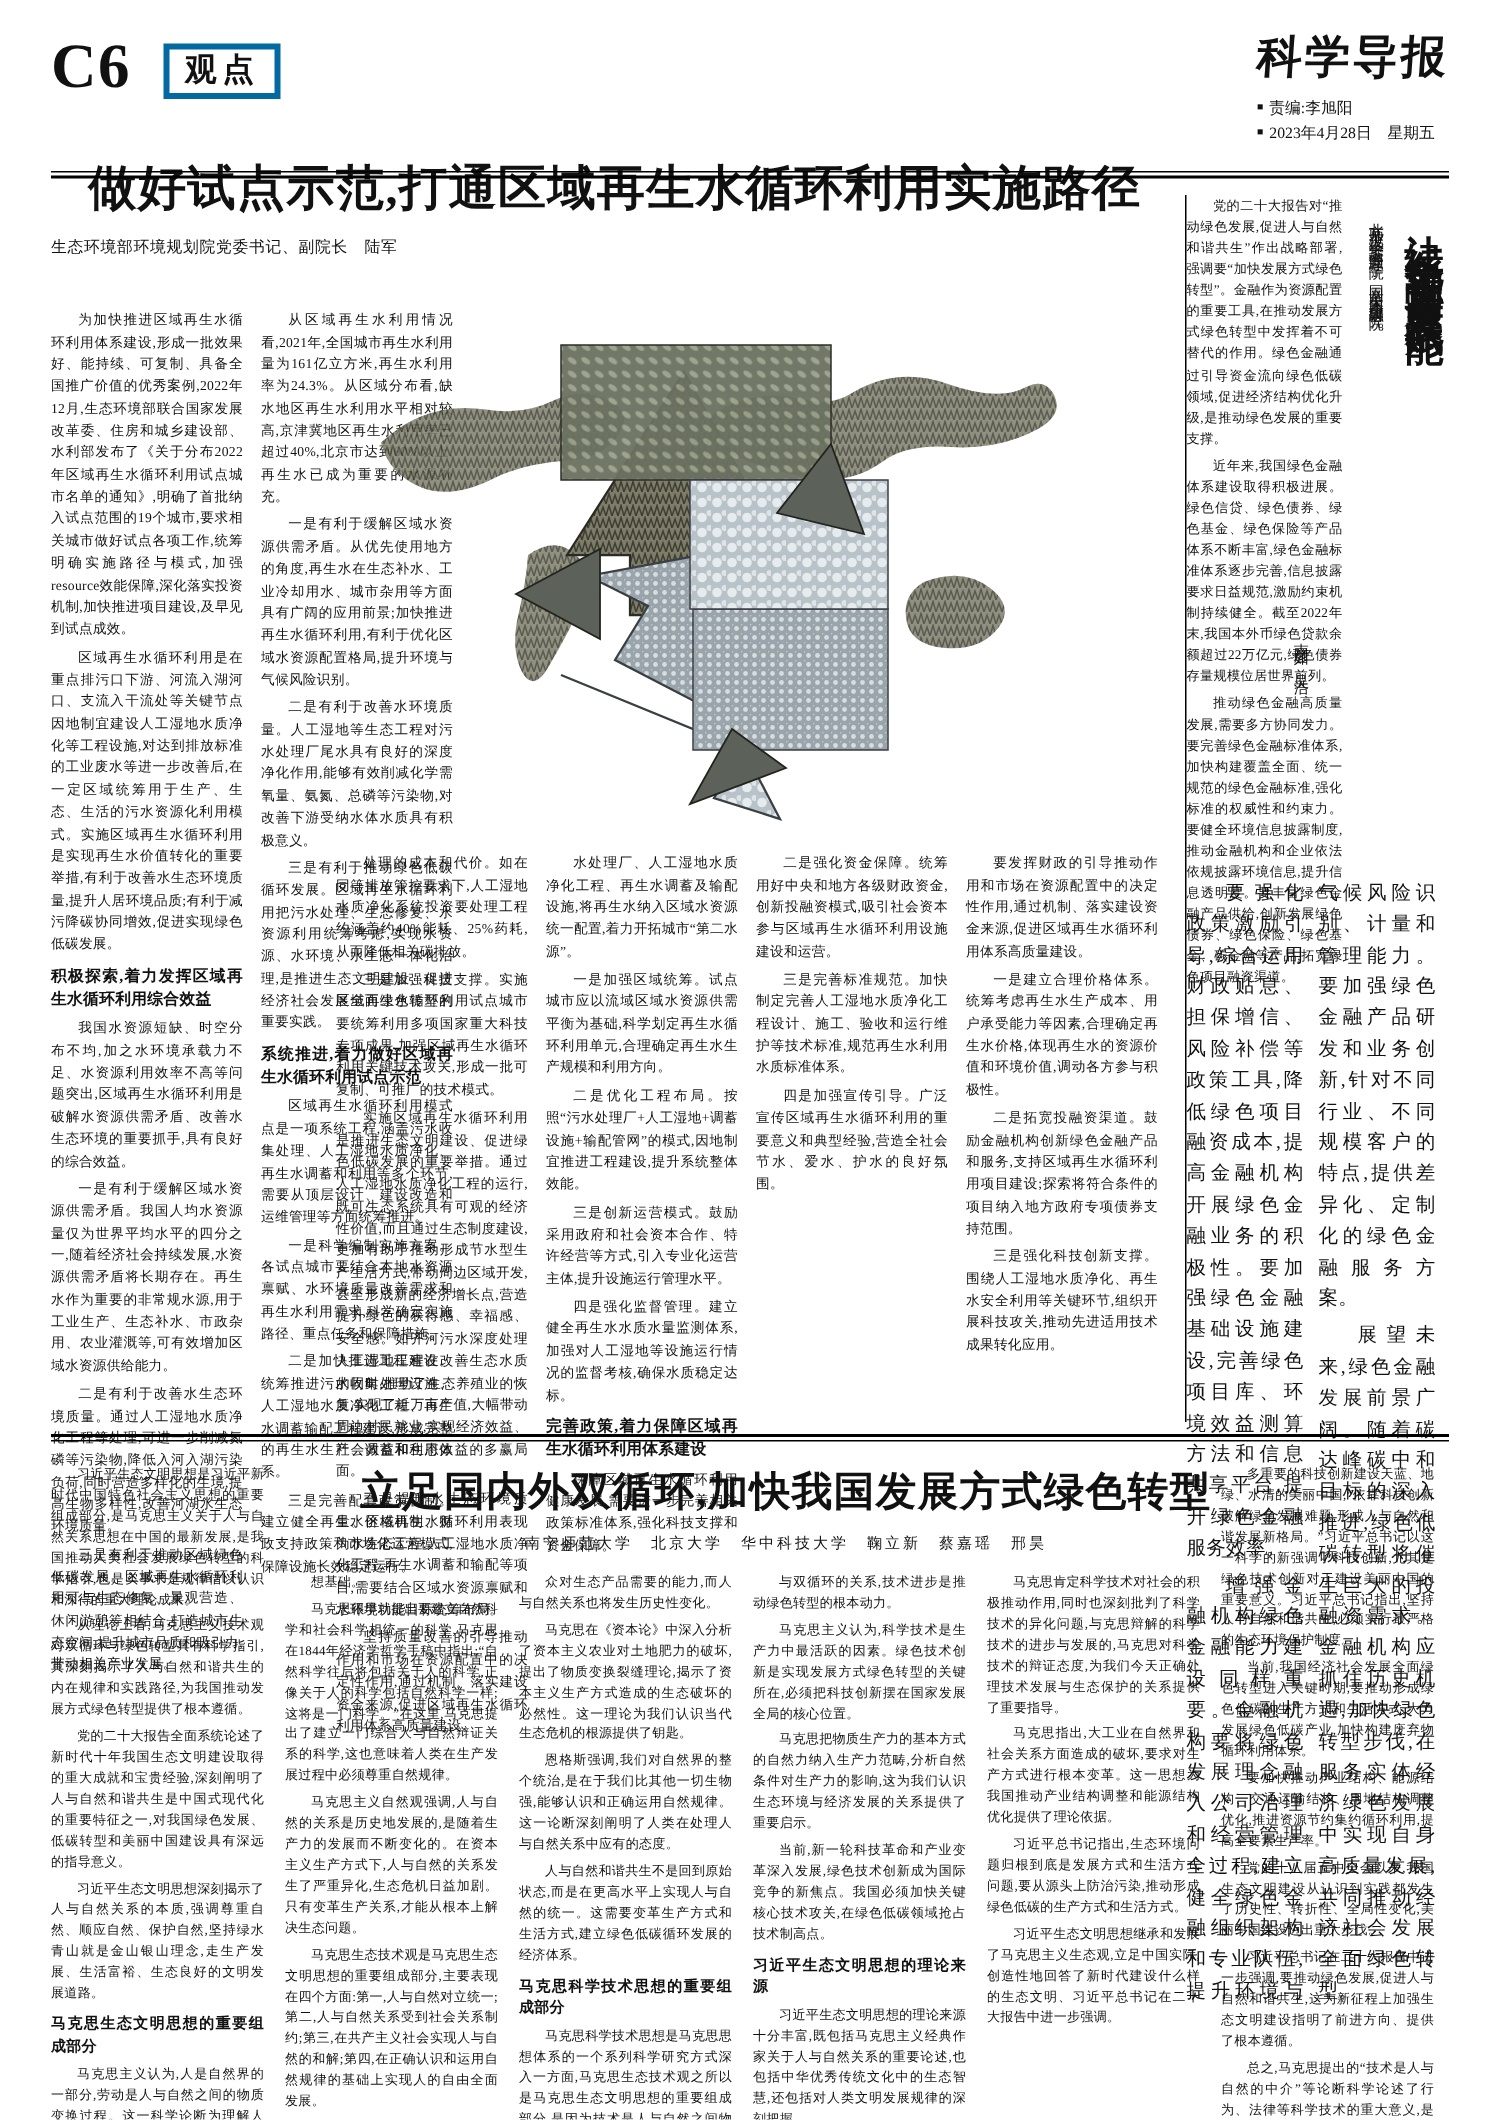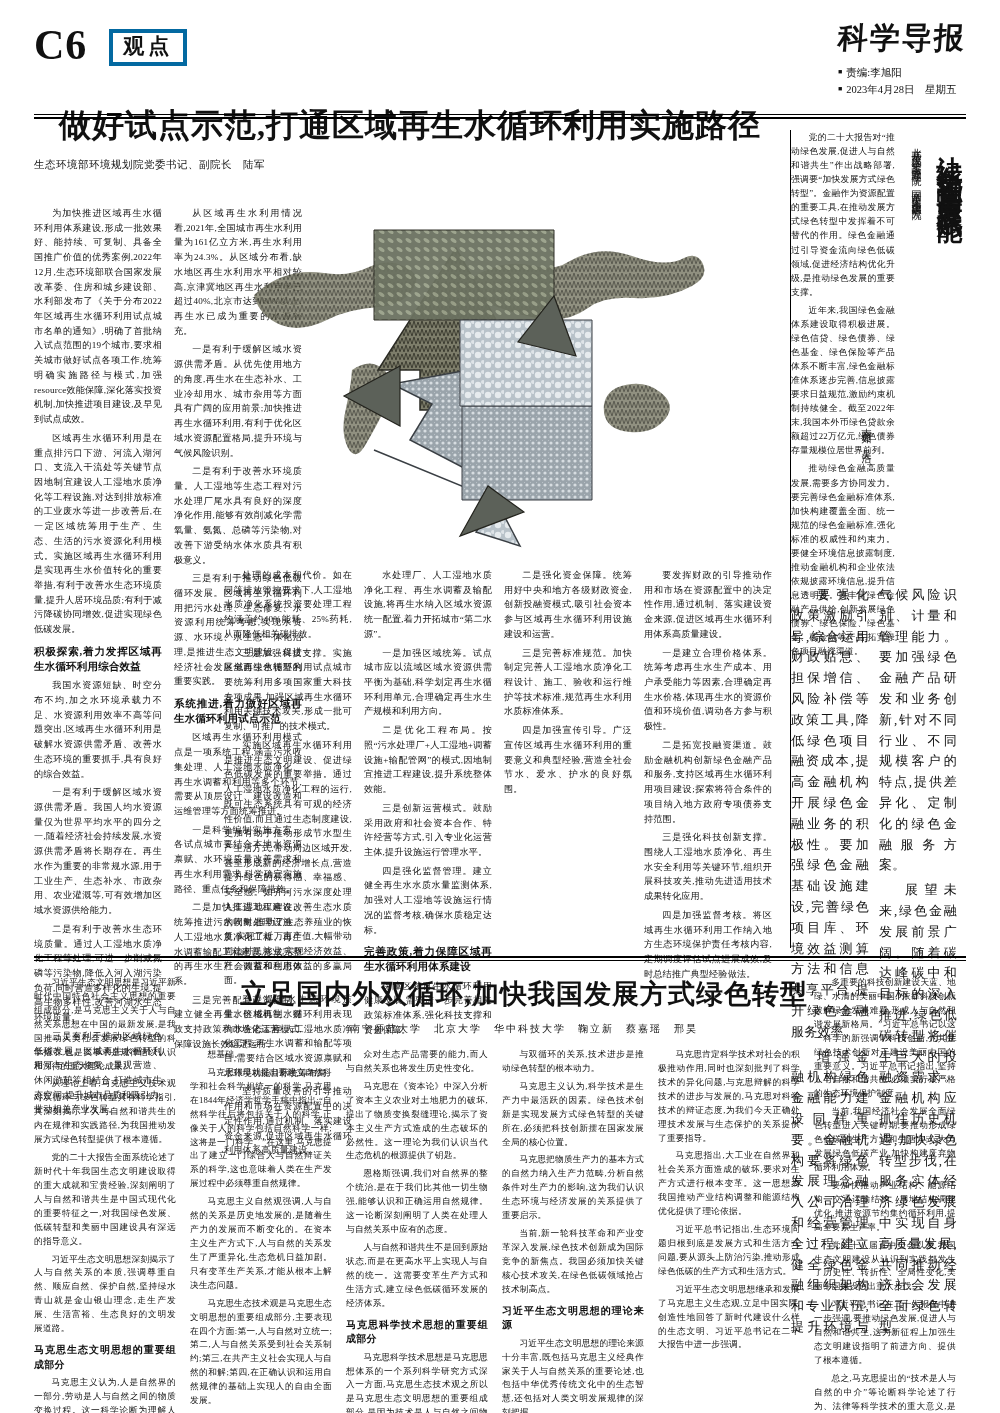--- a/index.html
+++ b/index.html
@@ -231,21 +231,20 @@
     <div class="colE col">
         <p>二是强化资金保障。统筹用好中央和地方各级财政资金,创新投融资模式,吸引社会资本参与区域再生水循环利用设施建设和运营。</p>
         <p>三是完善标准规范。加快制定完善人工湿地水质净化工程设计、施工、验收和运行维护等技术标准,规范再生水利用水质标准体系。</p>
         <p>四是加强宣传引导。广泛宣传区域再生水循环利用的重要意义和典型经验,营造全社会节水、爱水、护水的良好氛围。</p>
       </div>
     <div class="colF col">
         <p>要发挥财政的引导推动作用和市场在资源配置中的决定性作用,通过机制、落实建设资金来源,促进区域再生水循环利用体系高质量建设。</p>
         <p>一是建立合理价格体系。统筹考虑再生水生产成本、用户承受能力等因素,合理确定再生水价格,体现再生水的资源价值和环境价值,调动各方参与积极性。</p>
         <p>二是拓宽投融资渠道。鼓励金融机构创新绿色金融产品和服务,支持区域再生水循环利用项目建设;探索将符合条件的项目纳入地方政府专项债券支持范围。</p>
         <p>三是强化科技创新支撑。围绕人工湿地水质净化、再生水安全利用等关键环节,组织开展科技攻关,推动先进适用技术成果转化应用。</p>
-        <p>四是加强监督考核。将区域再生水循环利用工作纳入地方生态环境保护责任考核内容,定期调度评估试点进展成效,及时总结推广典型经验做法。</p>
       </div>
   </div>
 
   <div class="feature">
     <div class="feature-title">让绿色金融为高质量发展赋能</div>
     <div class="feature-sub">北京师范大学经济与工商管理学院、国网英大集团金融研究院</div>
     <div class="feature-auth">南彦如　吴浩</div>
     <div class="feature-body">
         <div class="col">
           <p>党的二十大报告对“推动绿色发展,促进人与自然和谐共生”作出战略部署,强调要“加快发展方式绿色转型”。金融作为资源配置的重要工具,在推动发展方式绿色转型中发挥着不可替代的作用。绿色金融通过引导资金流向绿色低碳领域,促进经济结构优化升级,是推动绿色发展的重要支撑。</p>

